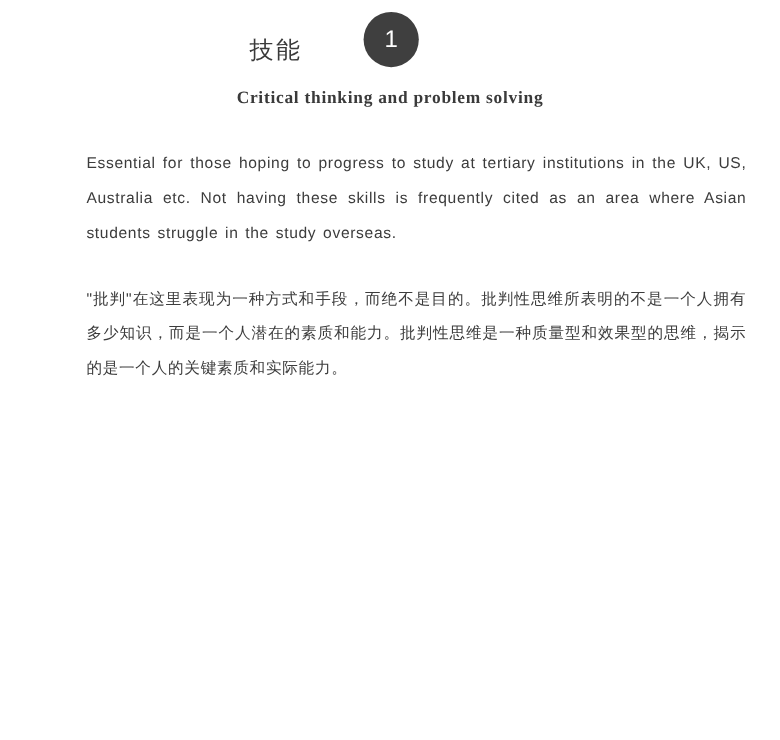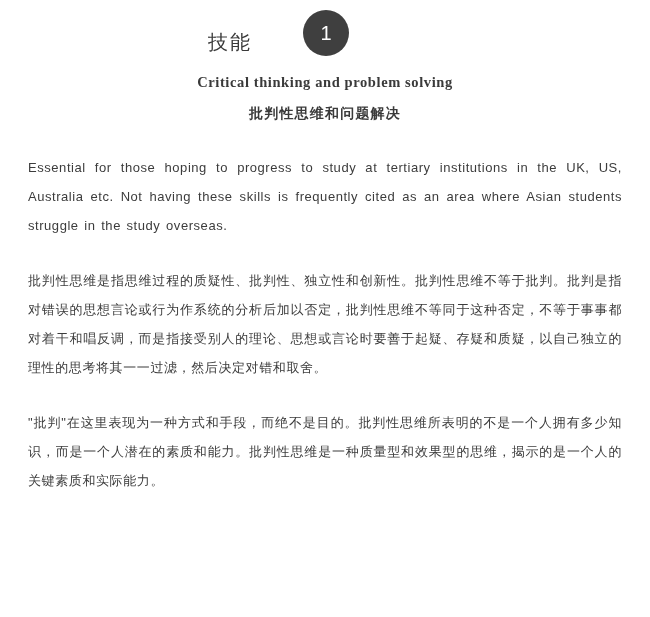--- a/index.html
+++ b/index.html
@@ -67,20 +67,21 @@
     font-size: 14px;
     font-weight: bold;
     color: #3a3a3a;
     letter-spacing: 1.2px;
   }
 
   
   .content {
     padding: 0 28px;
     margin-top: 30px;
+    margin-left: 44px;
   }
   p.para {
     margin: 0 0 26px 0;
     font-size: 13px;
     line-height: 29px;
     color: #3c3c3c;
     text-align: justify;
   }
   p.para.en {
     letter-spacing: 0.55px;
@@ -95,22 +96,20 @@
 </style>
 </head>
 <body>
 
 <div class="page">
 
   <div class="header">
     <div class="badge">1</div>
     <h1 class="title-cn">技能</h1>
     <div class="subtitle-en">Critical thinking and problem solving</div>
-    <div class="subtitle-cn">批判性思维和问题解决</div>
   </div>
 
   <div class="content">
     <p class="para en">Essential for those hoping to progress to study at tertiary institutions in the UK, US, Australia etc. Not having these skills is frequently cited as an area where Asian students struggle in the study overseas.</p>
-    <p class="para cn">批判性思维是指思维过程的质疑性、批判性、独立性和创新性。批判性思维不等于批判。批判是指对错误的思想言论或行为作系统的分析后加以否定，批判性思维不等同于这种否定，不等于事事都对着干和唱反调，而是指接受别人的理论、思想或言论时要善于起疑、存疑和质疑，以自己独立的理性的思考将其一一过滤，然后决定对错和取舍。</p>
     <p class="para cn">"批判"在这里表现为一种方式和手段，而绝不是目的。批判性思维所表明的不是一个人拥有多少知识，而是一个人潜在的素质和能力。批判性思维是一种质量型和效果型的思维，揭示的是一个人的关键素质和实际能力。</p>
   </div>
 
 </div>
 
 </body></html>

